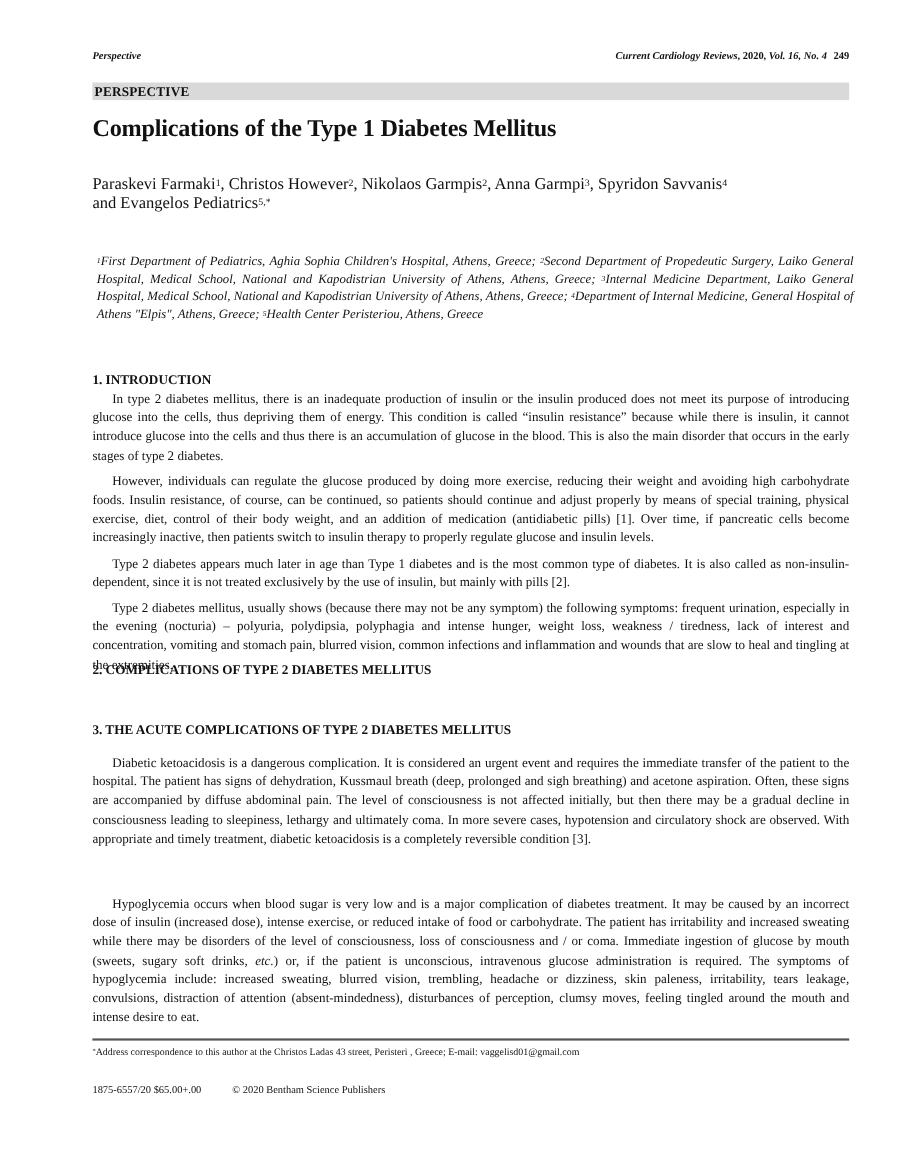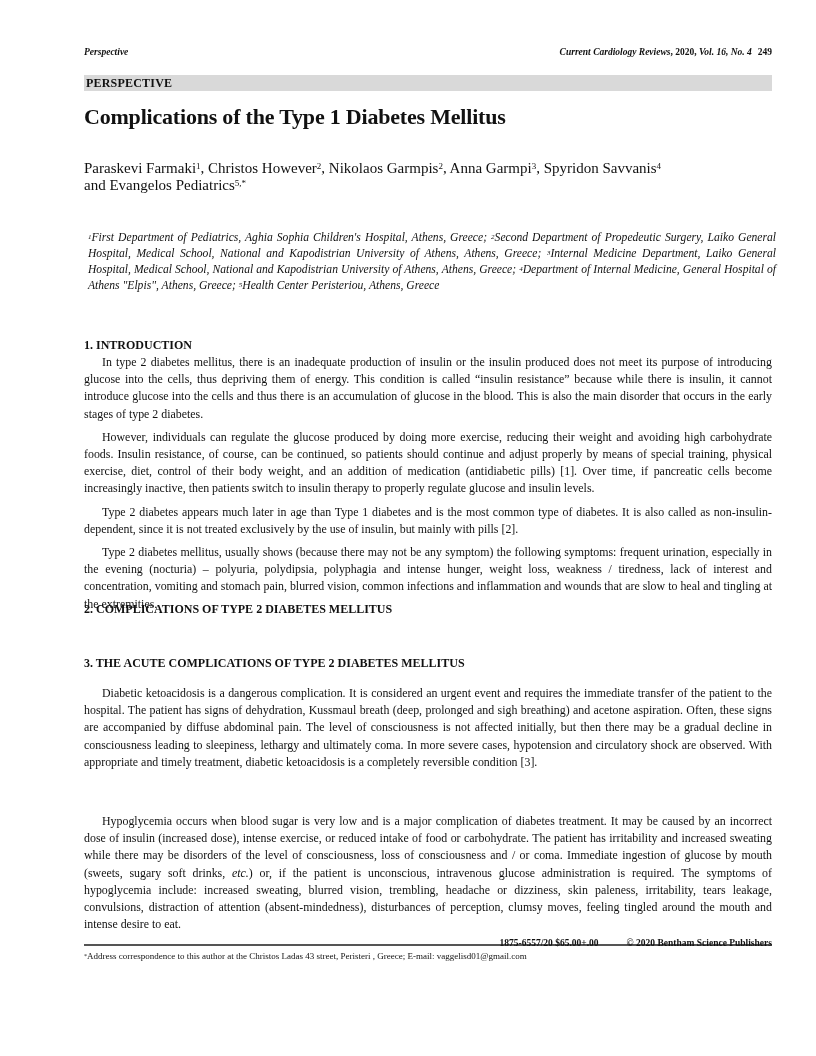--- a/index.html
+++ b/index.html
@@ -40,22 +40,22 @@
   .body-text h3 { font-size: 12px; font-weight: bold; margin: 0; height: 17px; line-height: 17px; }
   .body-text p { margin: 0; text-indent: 18px; text-align: justify; }
   .footnote-rule {
     position: absolute; top: 944px; left: 0; width: 688px; height: 2px; background: #555;
   }
   .footnote {
     position: absolute; top: 950px; left: 0; width: 688px; font-size: 9px; line-height: 12px;
   }
   .footnote sup { font-size: 6px; vertical-align: top; }
   .imprint {
-    position: absolute; top: 938px; left: 0; width: 688px; text-align: right;
-    font-size: 9.5px; font-weight: bold;
+    position: absolute; top: 987px; left: 0; width: 688px; text-align: left;
+    font-size: 9.5px; font-weight: normal;
   }
   .imprint .gap { display: inline-block; width: 28px; }
 </style>
 </head>
 <body>
 
 <div class="page">
 
   <div class="running-head">
     <span class="left">Perspective</span>

